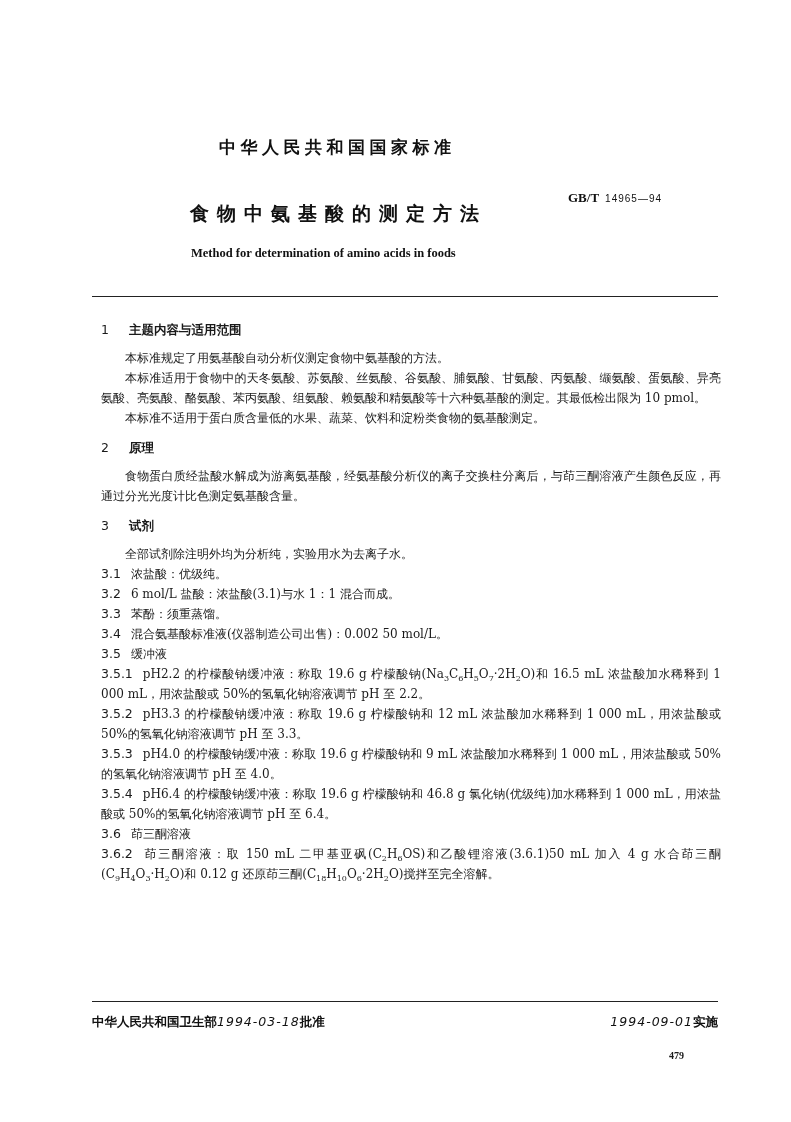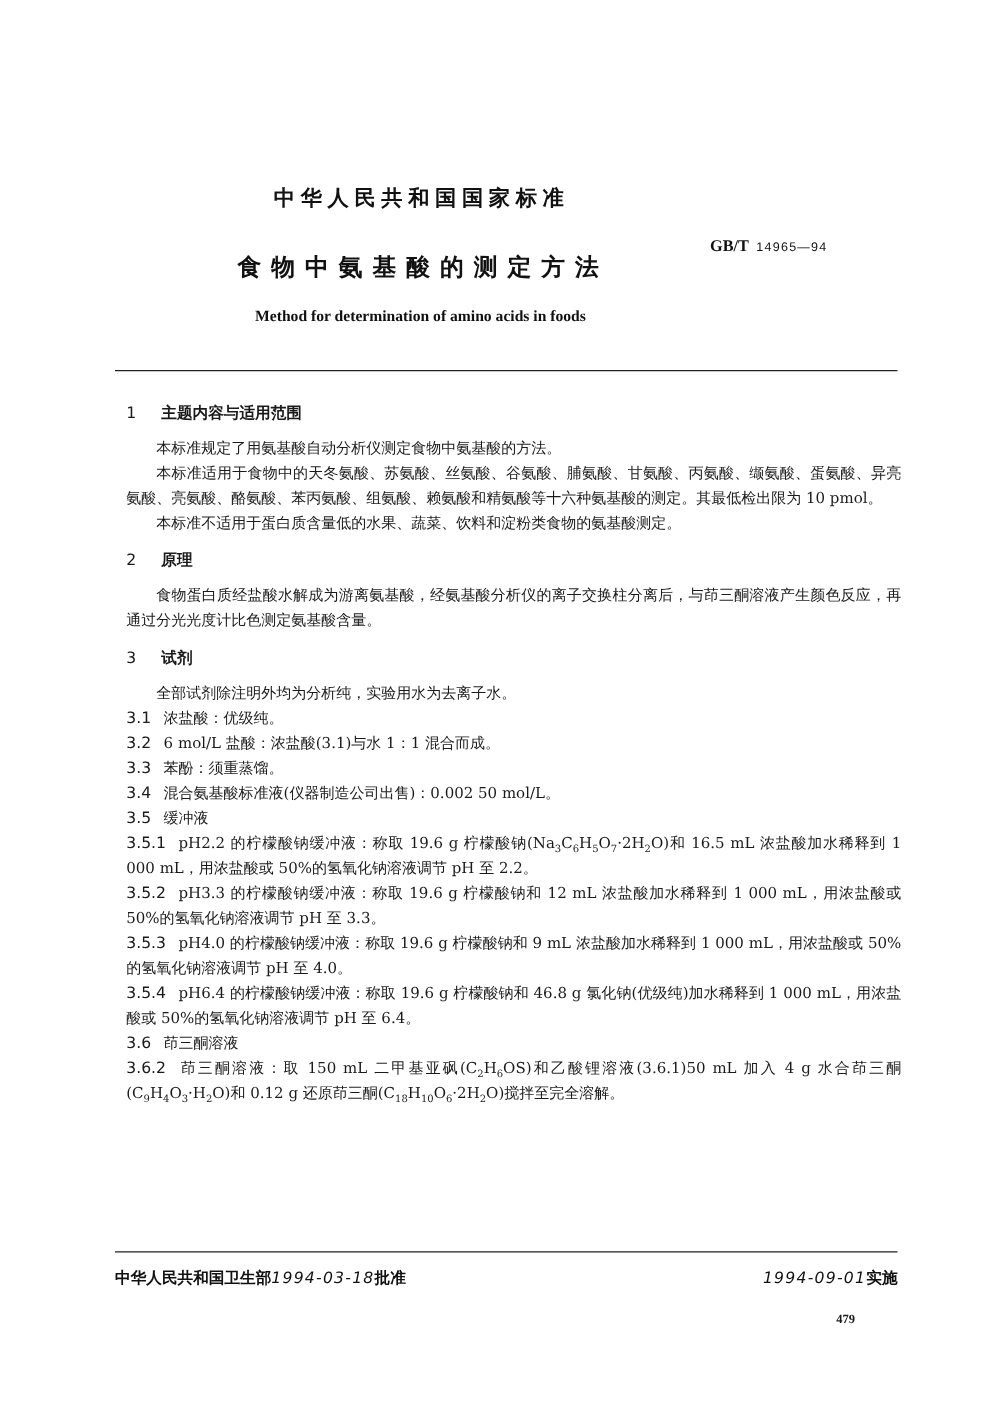--- a/index.html
+++ b/index.html
@@ -2,34 +2,34 @@
 <html><head>
 <meta charset="utf-8">
 <style>
   html, body { margin: 0; padding: 0; }
   body {
     width: 791px; height: 1122px; background: #ffffff; position: relative; overflow: hidden;
     font-family: "DejaVu Serif", "Liberation Serif", serif; color: #1a1a1a;
   }
   .abs { position: absolute; }
   .nat-std {
-    left: 219px; top: 147px; font-family: "DejaVu Sans", sans-serif; font-weight: bold;
+    left: 219px; top: 136px; font-family: "DejaVu Sans", sans-serif; font-weight: bold;
     font-size: 17px; letter-spacing: 4.5px; color: #111;
   }
   .std-code {
     left: 568px; top: 189px; font-size: 14px; color: #111; white-space: nowrap;
   }
   .std-code .gb { font-family: "Liberation Serif", serif; font-weight: bold; font-size: 13px; }
   .std-code .num { font-family: Liberation Sans, sans-serif; font-size: 10px; letter-spacing: 1px; margin-left: 6px; }
   .doc-title {
     left: 190px; top: 201px; font-family: "DejaVu Sans", sans-serif; font-weight: bold;
     font-size: 19px; letter-spacing: 8px; color: #111;
   }
   .doc-title-en {
-    left: 204px; top: 246px; font-family: "Liberation Serif", serif; font-weight: bold;
+    left: 191px; top: 246px; font-family: "Liberation Serif", serif; font-weight: bold;
     font-size: 12.5px; color: #111;
   }
   .rule { left: 92px; width: 626px; height: 0; border-top: 1.5px solid #222; }
   .content { left: 101px; top: 320px; width: 620px; font-size: 12px; line-height: 20px; }
   .sec-h {
     font-family: "DejaVu Sans", sans-serif; font-weight: bold; font-size: 12.5px;
     margin: 0; height: 22px; display: flex;
   }
   .sec-h .n { font-weight: normal; width: 22px; display: inline-block; }
   .para { text-indent: 24px; margin: 0; text-align: justify; }

